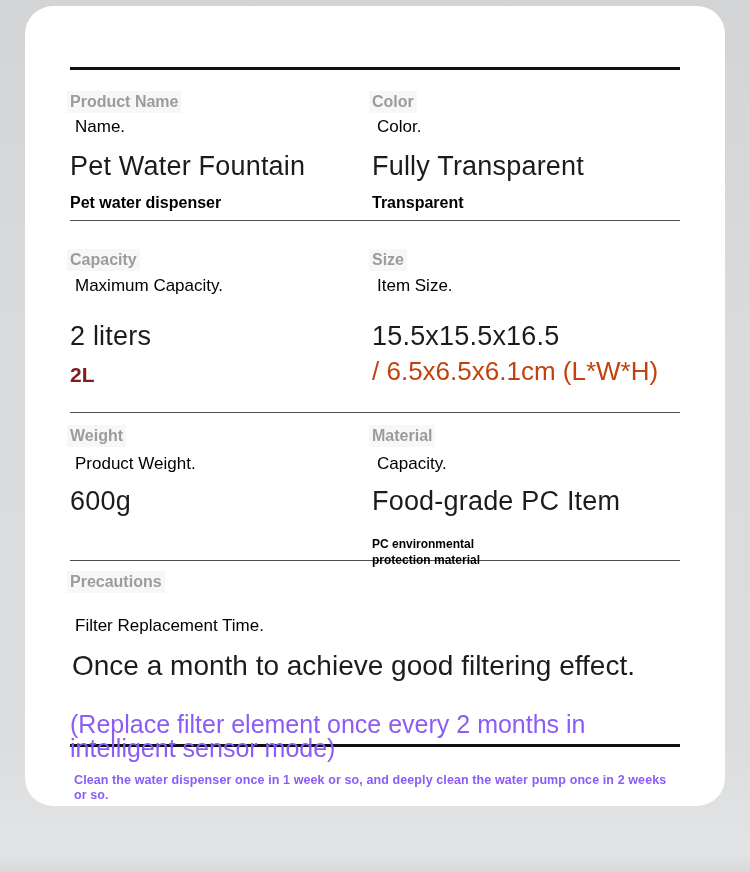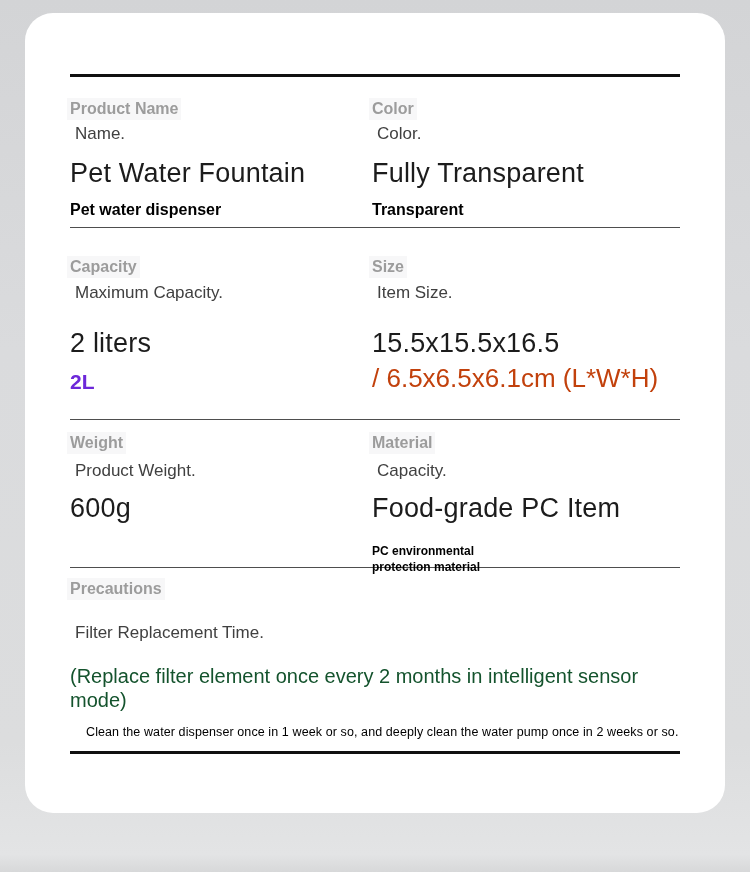--- a/index.html
+++ b/index.html
@@ -7,21 +7,21 @@
     width: 750px; height: 872px;
     font-family: "Liberation Sans", "DejaVu Sans", sans-serif;
   }
   body {
     position: relative;
     background: linear-gradient(180deg, #d3d4d6 0%, #dadbdd 40%, #dcddde 85%, #e3e4e5 98%, #d7d8d9 100%);
     overflow: hidden;
   }
   .card {
     position: absolute;
-    left: 25px; top: 13px;
+    left: 25px; top: 6px;
     width: 700px; height: 800px;
     background: #ffffff;
     border-radius: 28px;
   }
   .content { padding: 0 45px; }
 
   .rule-thick {
     border: none;
     border-top: 3px solid #101010;
     margin-top: 61px;
@@ -40,21 +40,21 @@
   .sec4 { height: 183px; }
 
   .hdr {
     display: inline-block;
     font-size: 16px; font-weight: bold;
     color: #9c9c9c; line-height: 20px;
     background: #f7f7f8;
     padding: 1px 3px; margin-left: -3px;
   }
   .sub {
-    font-size: 17px; color: #404040;
+    font-size: 17px; color: #000000;
     line-height: 22px; margin-left: 5px;
   }
   .val {
     font-size: 27px; color: #1c1c1c;
     line-height: 31px; letter-spacing: 0.2px;
   }
   .note-bold {
     font-size: 16px; font-weight: bold; color: #000;
     line-height: 20px;
   }
@@ -63,21 +63,21 @@
   .sec1 .col > .hdr  { margin-top: 21px; }
   .sec1 .col > .sub  { margin-top: 3px; }
   .sec1 .col > .val  { margin-top: 13px; }
   .sec1 .col > .note-bold { margin-top: 11px; }
 
   
   .sec2 .col > .hdr  { margin-top: 28px; }
   .sec2 .col > .sub  { margin-top: 4px; }
   .sec2 .col > .val  { margin-top: 24px; }
   .sec2 .capacity-short {
-    font-size: 21px; font-weight: bold; color: #6d28d9;
+    font-size: 21px; font-weight: bold; color: #7f1d1d;
     line-height: 24px; margin-top: 11px;
   }
   .sec2 .val2 {
     font-size: 26px; color: #c2410c;
     line-height: 30px; margin-top: 4px;
   }
 
   
   .sec3 .col > .hdr  { margin-top: 12px; }
   .sec3 .col > .sub  { margin-top: 6px; }
@@ -89,26 +89,26 @@
   }
 
   
   .sec4 .hdr  { margin-top: 10px; }
   .sec4 .sub  { margin-top: 22px; display: block; }
   .sec4 .big-val {
     font-size: 28px; color: #1c1c1c;
     line-height: 32px; margin-top: 13px; margin-left: 2px;
   }
   .sec4 .detail {
-    font-size: 20px; color: #14532d;
-    line-height: 24px; margin-top: 20px;
+    font-size: 25px; color: #8b5cf6;
+    line-height: 24px; margin-top: 30px;
   }
   .sec4 .tiny-note {
-    font-size: 12.5px; font-weight: normal; color: #000000;
-    line-height: 15px; margin-top: 13px; margin-left: 16px;
+    font-size: 12.5px; font-weight: bold; color: #8b5cf6;
+    line-height: 15px; margin-top: 13px; margin-left: 4px;
     letter-spacing: 0.1px;
   }
 </style>
 </head>
 <body>
 
 <div class="card">
   <div class="content">
 
     <hr class="rule-thick">
@@ -160,20 +160,21 @@
         <div class="material-note">PC environmental
 protection material</div>
       </div>
     </div>
 
     <hr class="rule-thin">
 
     <div class="section full sec4">
       <span class="hdr">Precautions</span>
       <div class="sub">Filter Replacement Time.</div>
+      <div class="big-val">Once a month to achieve good filtering effect.</div>
       <div class="detail">(Replace filter element once every 2 months in intelligent sensor mode)</div>
       <div class="tiny-note">Clean the water dispenser once in 1 week or so, and deeply clean the water pump once in 2 weeks or so.</div>
     </div>
 
     <hr class="rule-thick bottom">
 
   </div>
 </div>
 
 </body></html>

